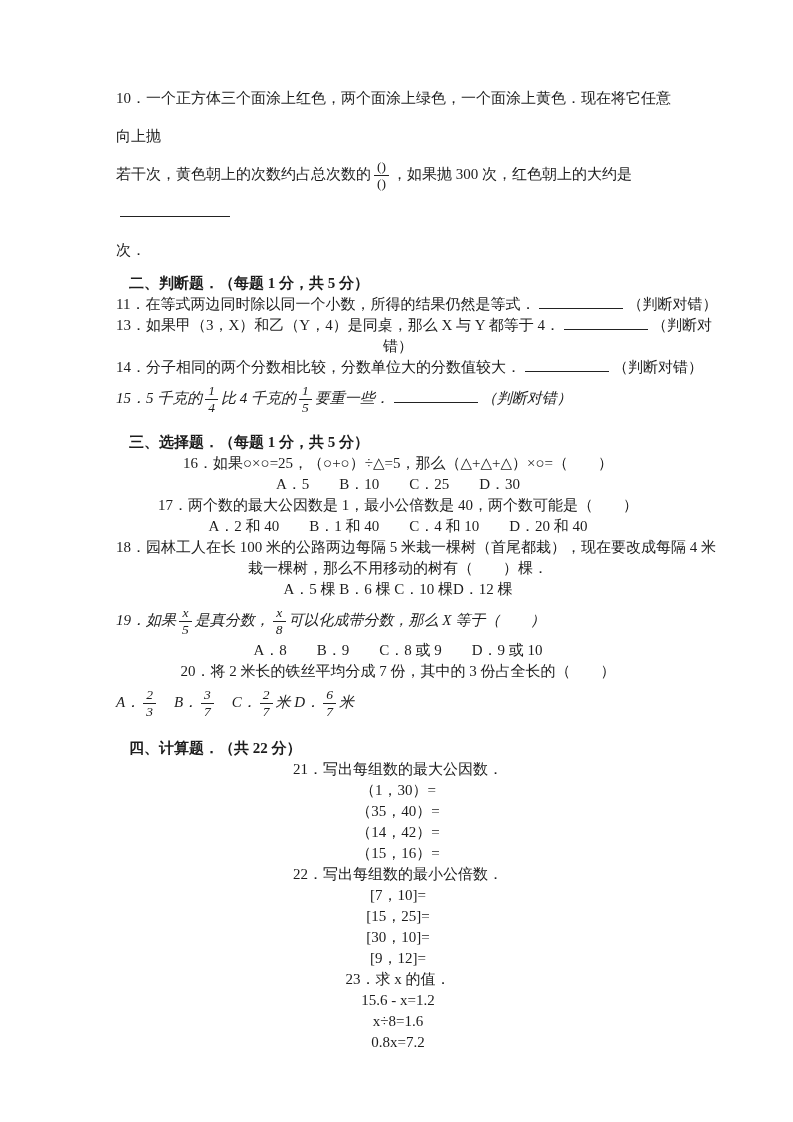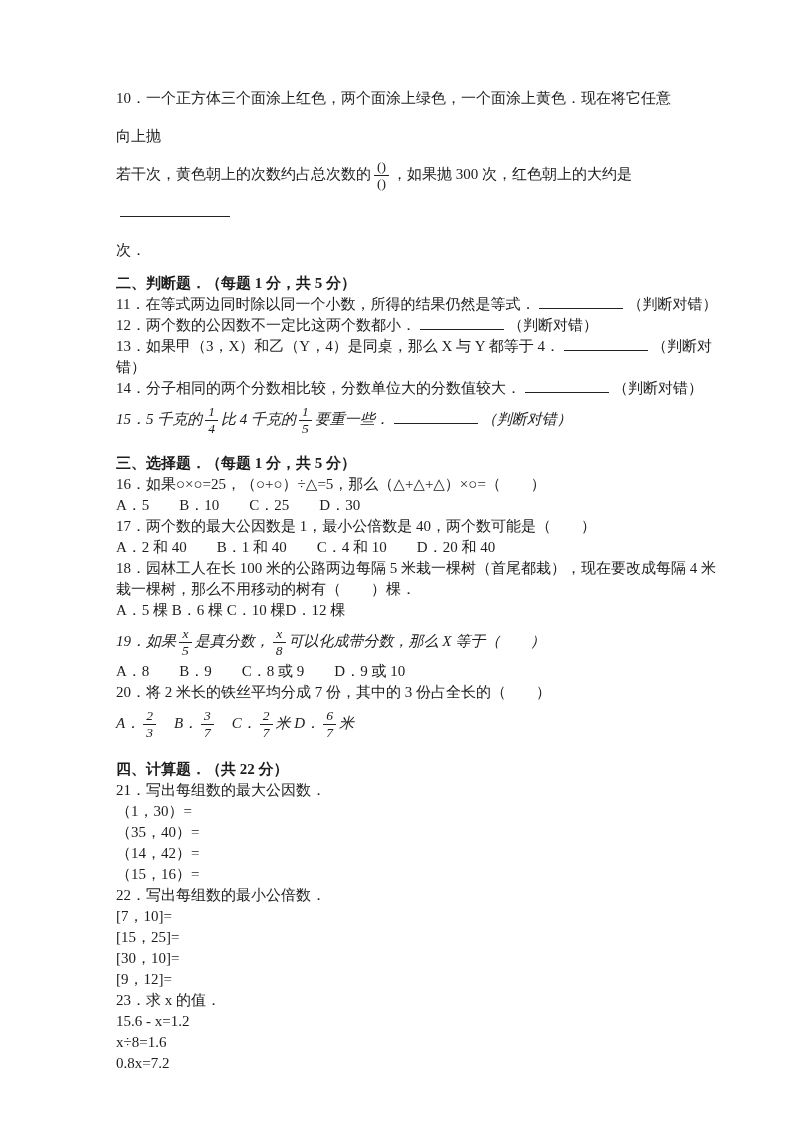--- a/index.html
+++ b/index.html
@@ -6,24 +6,24 @@
   .page{
     position:relative;
     width:793px;height:1122px;
     background:#ffffff;
     overflow:hidden;
     font-family:"Liberation Serif","DejaVu Serif",serif;
     font-size:15px;
     color:#1c1c1c;
   }
   .content{position:absolute;left:116px;top:79px;width:564px;}
-  .line{line-height:21px;white-space:nowrap;}
+  .line{line-height:21px;white-space:nowrap;text-align:center;}
   .q10line{line-height:38px;}
   .tall{line-height:40px;font-style:italic;}
-  .hdr{font-weight:bold;line-height:21px;white-space:nowrap;}
+  .hdr{font-weight:bold;line-height:21px;white-space:nowrap;margin-left:13px;}
   .sec2{margin-top:4px;}
   .sec3{margin-top:14px;}
   .sec4{margin-top:16px;}
   .frac{
     display:inline-block;text-align:center;vertical-align:middle;
     margin:0 3px;font-size:13.5px;
   }
   .frac .num{display:block;border-bottom:1px solid #222;padding:0 3px;line-height:16px;}
   .frac .den{display:block;padding:0 3px;line-height:16px;}
   .blank{display:inline-block;border-bottom:1px solid #222;height:13px;margin:0 4px;vertical-align:baseline;}
@@ -43,23 +43,20 @@
       <span>若干次，黄色朝上的次数约占总次数的</span><span class="frac"><span class="num">()</span><span class="den">()</span></span><span>，如果抛 300 次，红色朝上的大约是</span><span class="blank w110"></span>
     </div>
     <div class="q10line">
       <span>次．</span>
     </div>
 
     <div class="sec2">
       <div class="hdr">二、判断题．（每题 1 分，共 5 分）</div>
       <div class="line">
         <span>11．在等式两边同时除以同一个小数，所得的结果仍然是等式．</span><span class="blank w84"></span><span>（判断对错）</span>
-      </div>
-      <div class="line">
-        <span>12．两个数的公因数不一定比这两个数都小．</span><span class="blank w84"></span><span>（判断对错）</span>
       </div>
       <div class="line">
         <span>13．如果甲（3，X）和乙（Y，4）是同桌，那么 X 与 Y 都等于 4．</span><span class="blank w84"></span><span>（判断对</span>
       </div>
       <div class="line">
         <span>错）</span>
       </div>
       <div class="line">
         <span>14．分子相同的两个分数相比较，分数单位大的分数值较大．</span><span class="blank w84"></span><span>（判断对错）</span>
       </div>

